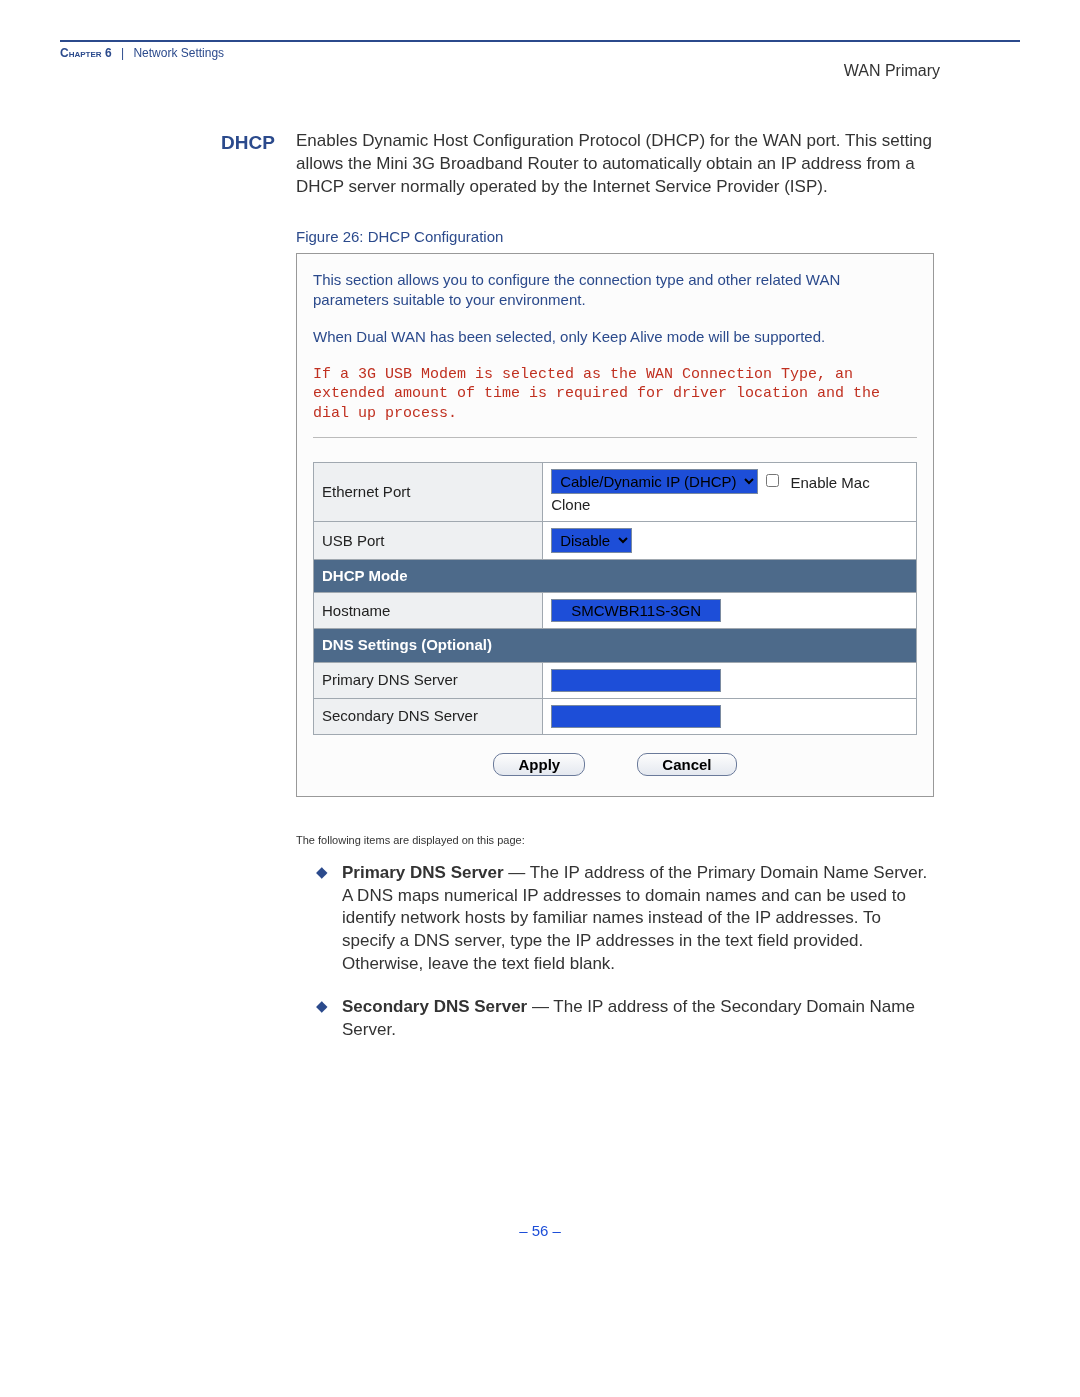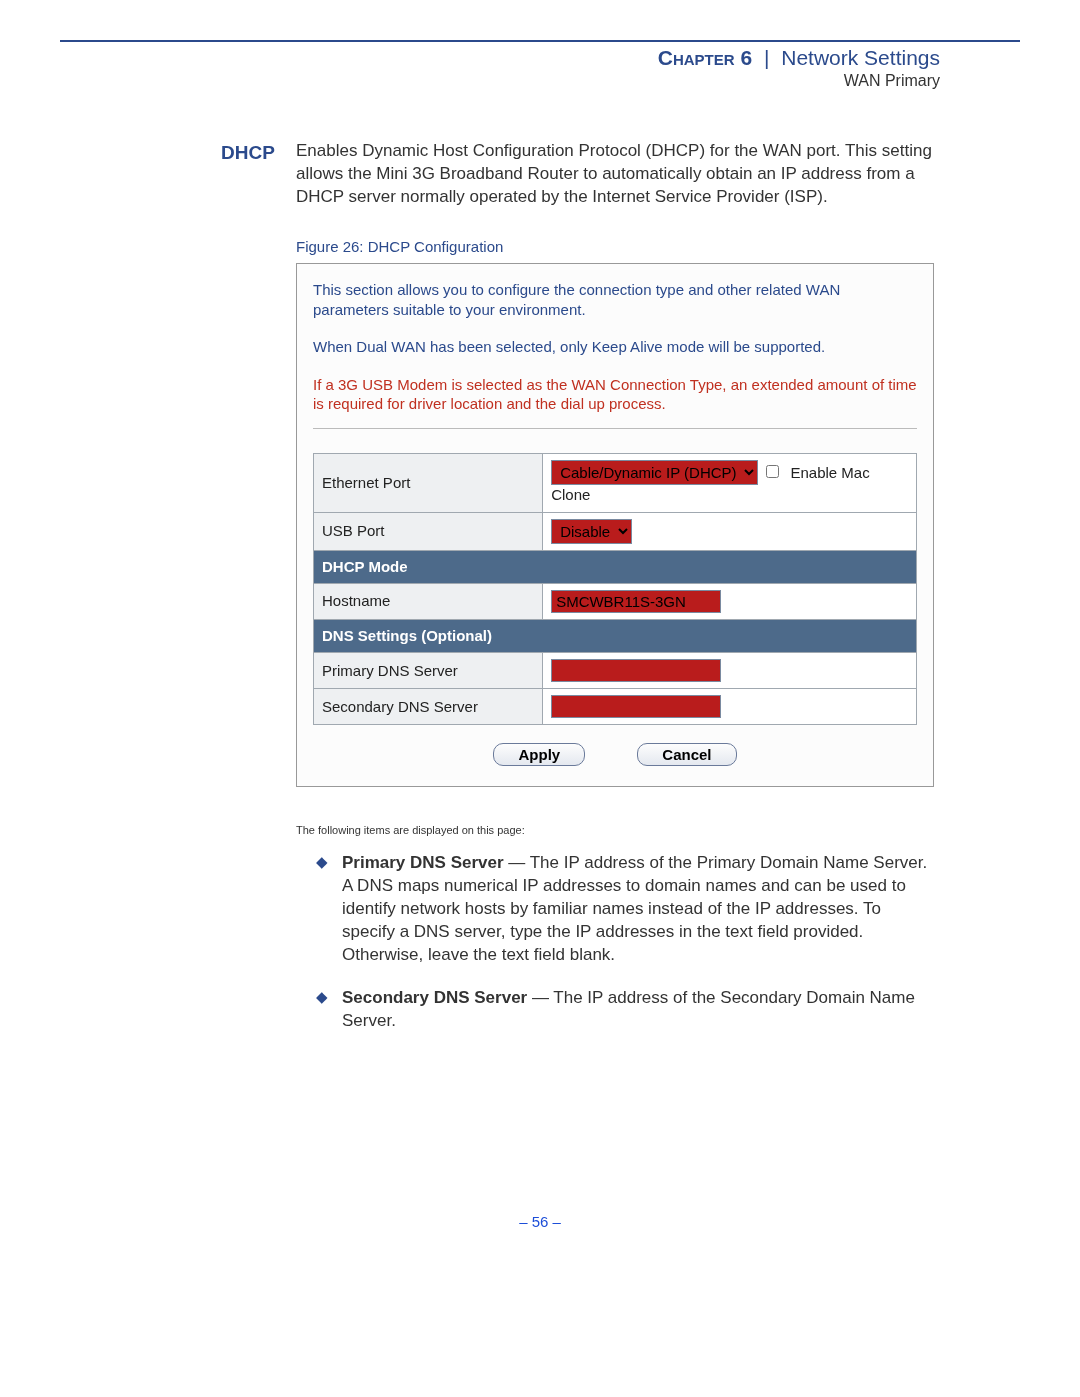--- a/index.html
+++ b/index.html
@@ -12,22 +12,22 @@
   }
   .page {
     padding: 40px 60px 40px 60px;
     position: relative;
   }
   .top-rule {
     border-top: 2px solid #2b4a8c;
     margin-bottom: 4px;
   }
   .header-line {
-    text-align: right;
-    font-size: 21px;
+    text-align: left;
+    font-size: 12px;
     color: #2b4a8c;
     margin: 0 80px 2px 0;
   }
   .header-line .chapter-label {
     font-weight: bold;
     font-variant: small-caps;
   }
   .header-line .divider {
     margin: 0 6px;
   }
@@ -73,20 +73,21 @@
   }
   .config-panel .intro-blue {
     color: #2b4a8c;
     margin-bottom: 18px;
     line-height: 1.3;
   }
   .config-panel .intro-red {
     color: #c03020;
     margin-bottom: 14px;
     line-height: 1.3;
+    font-family: Liberation Mono, monospace;
   }
   .config-panel hr {
     border: none;
     border-top: 1px solid #bbb;
     margin: 10px 0 24px 0;
   }
   .cfg-table {
     width: 100%;
     border-collapse: collapse;
   }
@@ -108,24 +109,25 @@
     width: 38%;
   }
   .cfg-table .value-cell {
     background: #ffffff;
   }
   .cfg-table select, .cfg-table input[type="text"] {
     font-family: Arial, sans-serif;
     font-size: 15px;
     padding: 2px 4px;
     border: 1px solid #7a8aa0;
-    background: #b91c1c;
+    background: #1d4ed8;
   }
   .cfg-table input[type="text"] {
     width: 160px;
+    text-align: center;
   }
   .cfg-table .chk-label {
     vertical-align: middle;
     margin-left: 4px;
   }
   .btn-row {
     text-align: center;
     margin-top: 18px;
   }
   .btn-row button {

